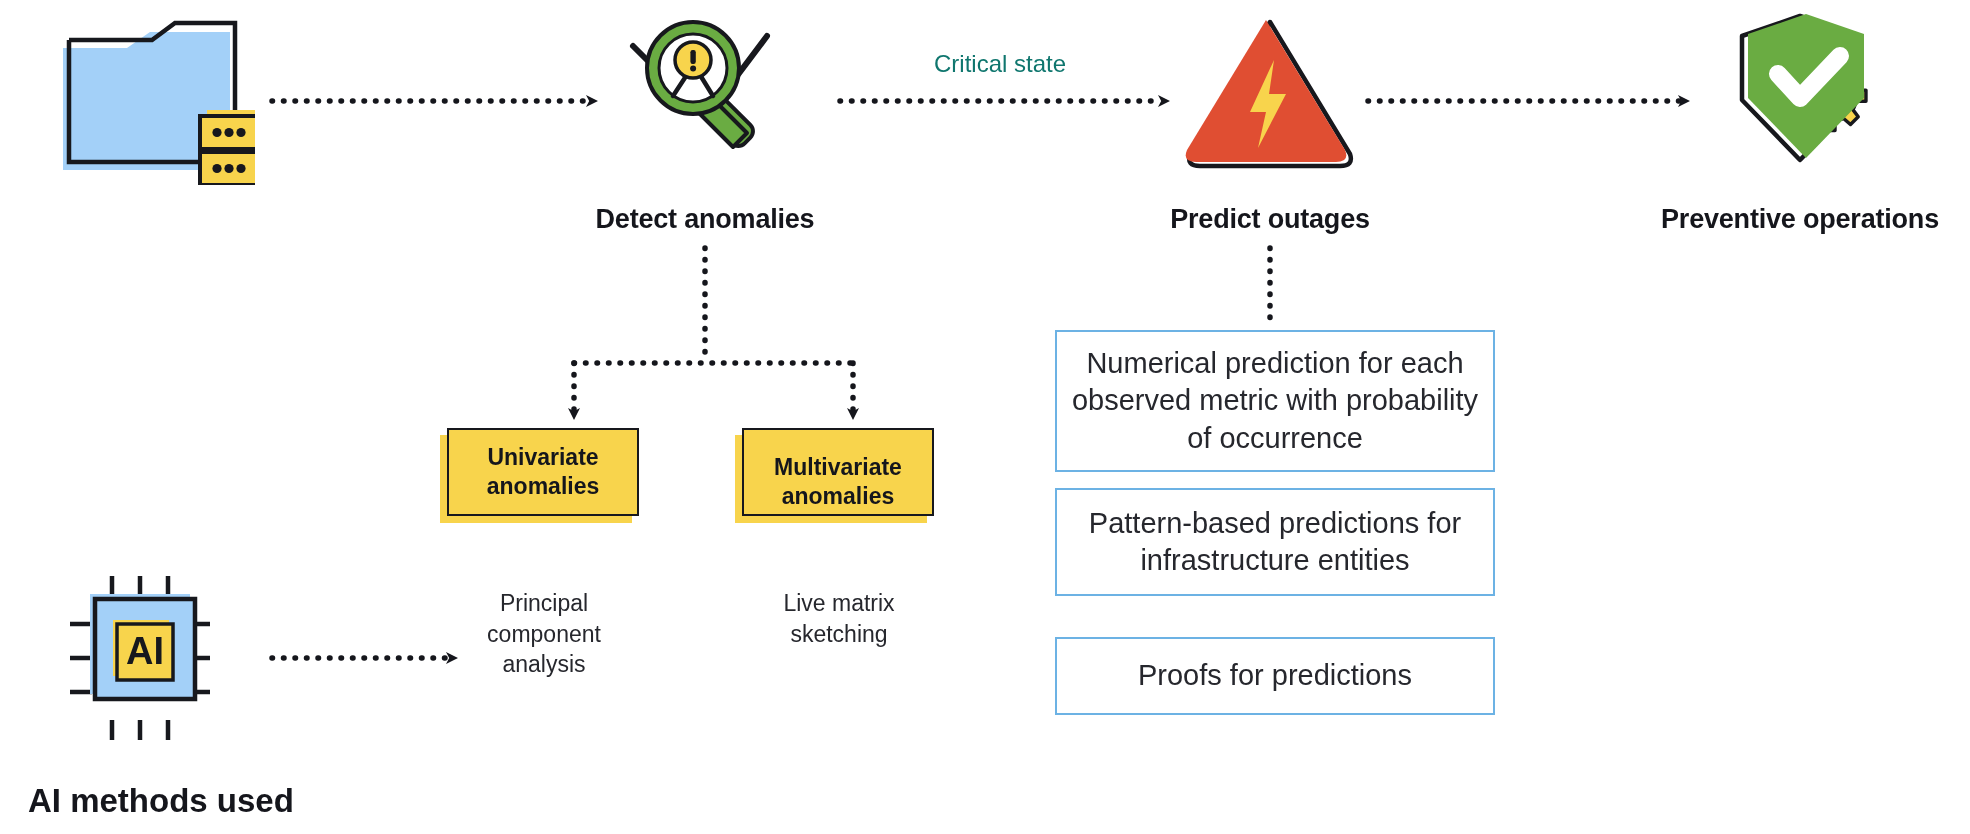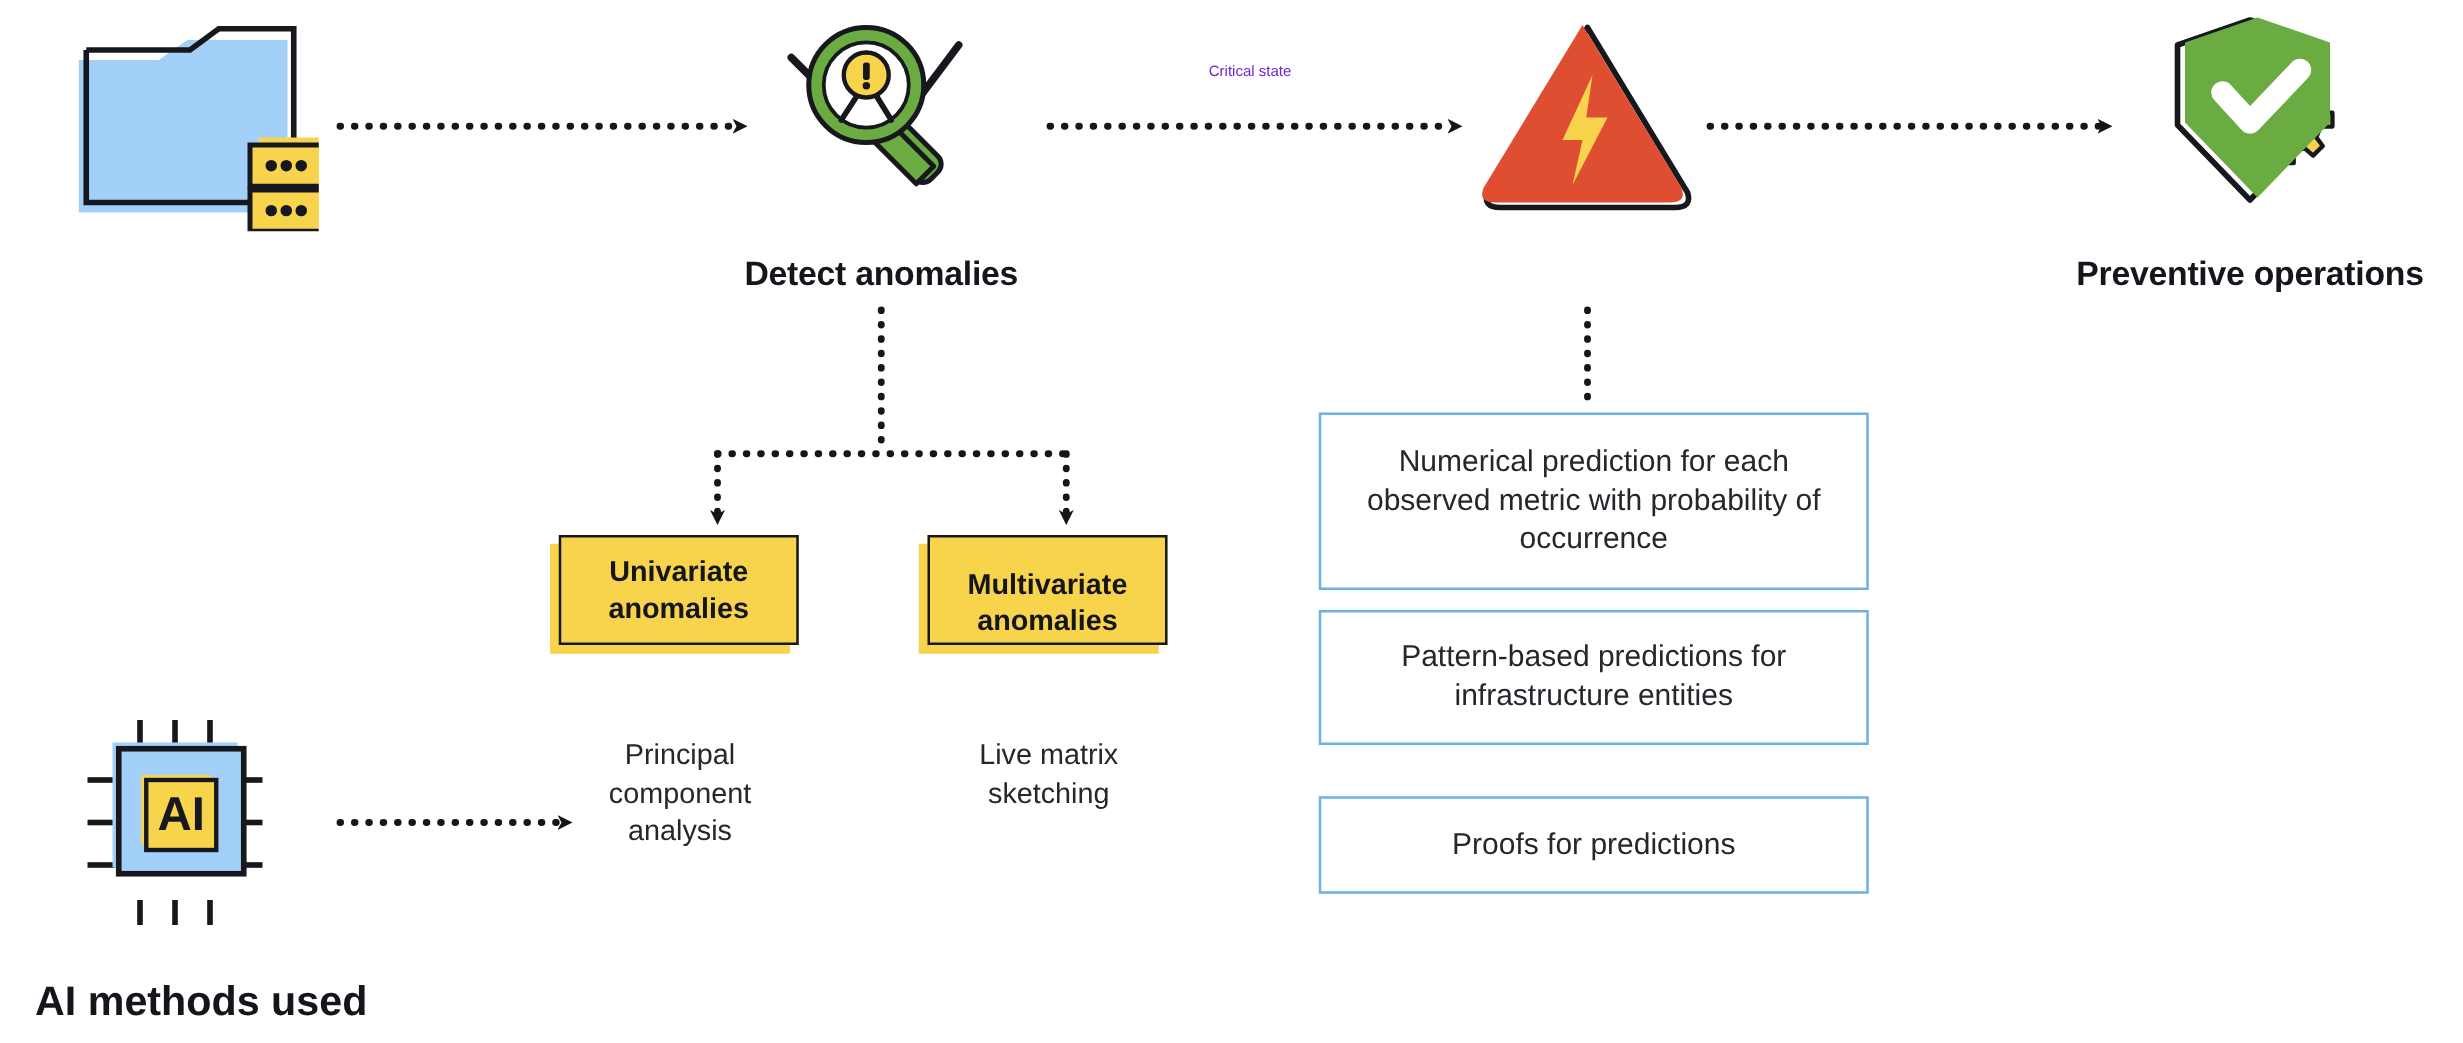--- a/index.html
+++ b/index.html
@@ -22,23 +22,23 @@
   .stage-label {
     font-size: 27px;
     font-weight: bold;
     color: #15161c;
     letter-spacing: -0.2px;
     text-align: center;
     white-space: nowrap;
     line-height: 1;
   }
   .small-label {
-    font-size: 12px;
+    font-size: 24px;
     font-weight: normal;
-    color: #6d28d9;
+    color: #0f766e;
     white-space: nowrap;
     text-align: center;
   }
 
   
   .ybox {
     position: absolute;
     width: 192px;
     height: 88px;
   }
@@ -71,21 +71,21 @@
   .bbox {
     position: absolute;
     border: 2px solid #6CB2E4;
     background: #ffffff;
     display: flex;
     align-items: center;
     justify-content: center;
     padding: 6px 14px;
   }
   .bbox-text {
-    font-size: 24px;
+    font-size: 29px;
     line-height: 1.28;
     text-align: center;
     color: #26272d;
     font-weight: normal;
   }
 
   
   .method-caption {
     position: absolute;
     font-size: 23px;
@@ -180,20 +180,21 @@
   <div class="abs" style="left:1178px; top:8px; width:185px; height:170px;">
     <svg width="185" height="170" viewBox="0 0 185 170">
 
       <path d="M92 14 L172 146 Q176 158 162 158 L22 158 Q8 158 12 146 Z" fill="none" stroke="#17181d" stroke-width="4.5" stroke-linejoin="round"></path>
 
       <path d="M88 12 L167 142 Q172 154 158 154 L18 154 Q4 154 9 142 Z" fill="#E04E32"></path>
 
       <path d="M96 52 L72 104 L88 104 L80 140 L108 86 L91 86 Z" fill="#F8D44C"></path>
     </svg>
   </div>
+  <div class="abs stage-label" style="left:1120px; top:206px; width:300px;">Predict outages</div>
 
   <div class="abs" style="left:1700px; top:8px; width:200px; height:175px;">
     <svg width="200" height="175" viewBox="0 0 200 175">
 
       <g transform="translate(132,92)">
         <path d="M0,-38 L10,-35 L18,-42 L27,-33 L21,-25 L25,-15 L36,-15 L36,-2 L25,-2 L21,8 L27,16 L18,25 L10,18 L0,21 L0,32 L-13,32 L-13,21 L-23,17 L-31,24 L-40,15 L-33,7 L-36,-3 L-46,-3 L-46,-16 L-36,-16 L-32,-26 L-39,-34 L-30,-43 L-22,-36 L-12,-39 L-12,-49 L0,-49 Z" transform="translate(3,3) scale(0.86)" fill="#F8D44C" stroke="#17181d" stroke-width="4" stroke-linejoin="round"></path>
         <circle cx="2.5" cy="-5" r="19" fill="#ffffff" stroke="#17181d" stroke-width="4"></circle>
       </g>
 
       <path d="M42 28 L100 8 L158 28 L158 92 L100 152 L42 92 Z" fill="none" stroke="#17181d" stroke-width="4.5" stroke-linejoin="round"></path>

